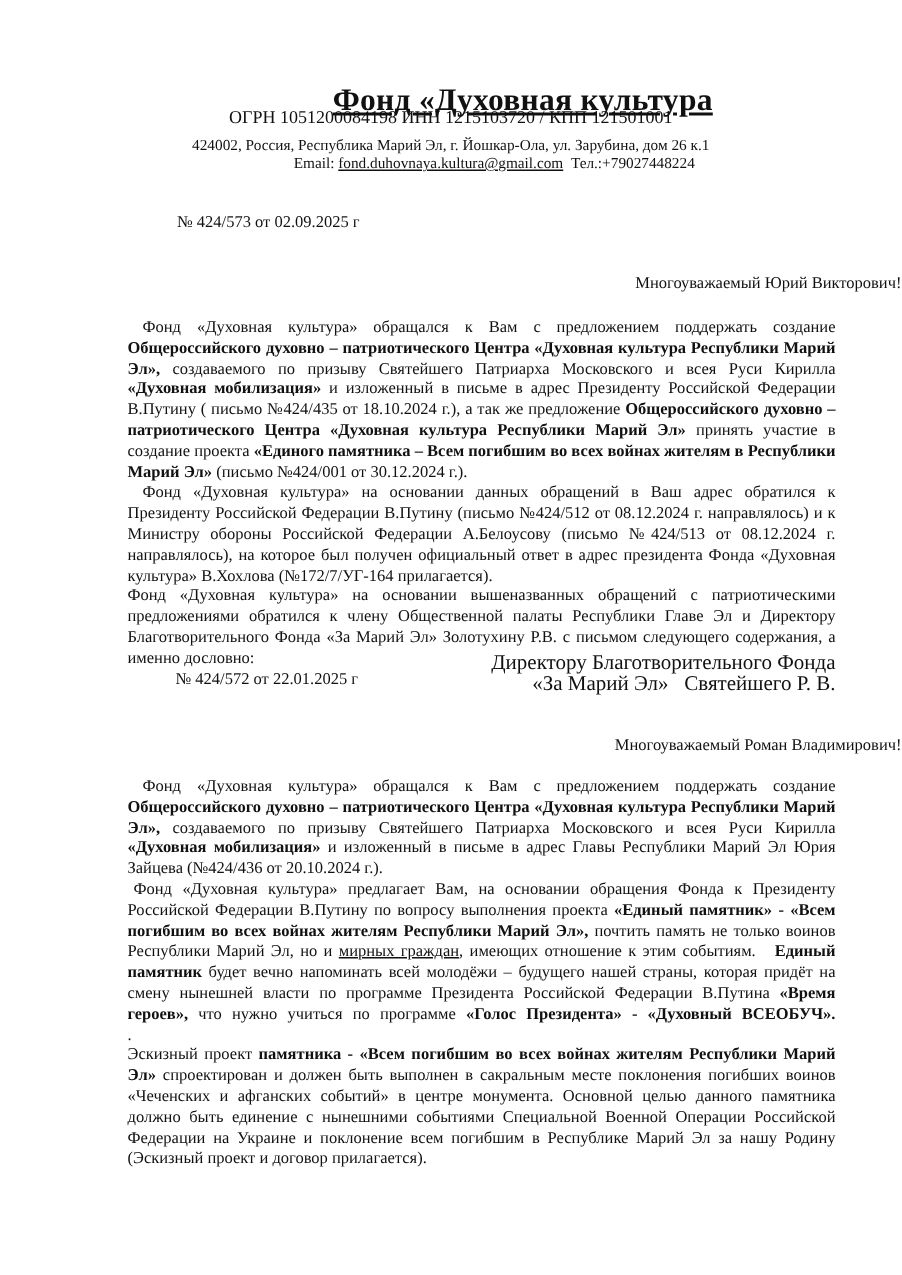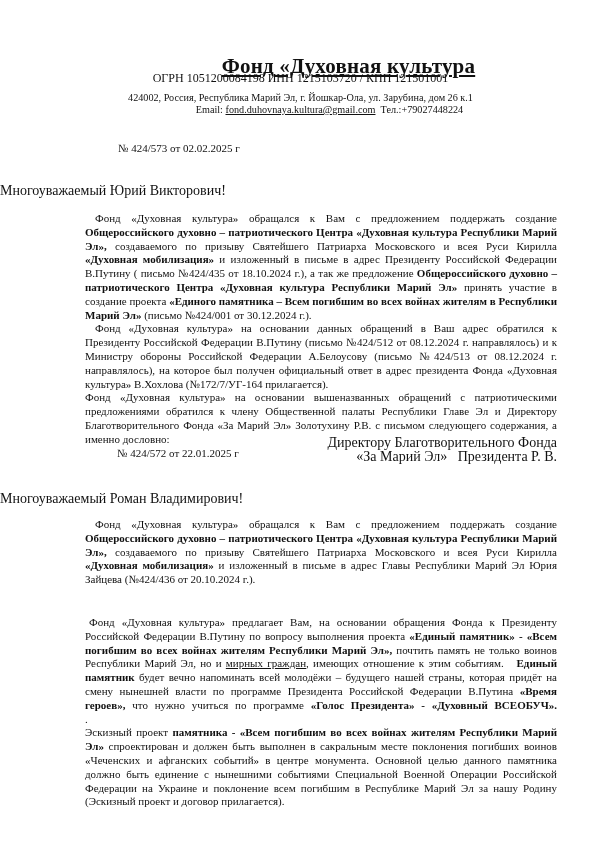--- a/index.html
+++ b/index.html
@@ -10,21 +10,21 @@
                font-weight: bold; font-size: 21px; text-decoration: underline; letter-spacing: 0.2px; margin-left: 48px; }
   .hdr-line { position: absolute; left: 0; width: 601px; text-align: center; font-size: 10.2px; line-height: 12px; }
   .hdr-line.l1 { top: 72px; font-size: 12px; }
   .hdr-line.l2 { top: 92px; }
   .hdr-line.l3 { top: 104px; margin-left: 29px; }
   .hdr-line.l4 { top: 116px; }
   .u { text-decoration: underline; }
   .link { color: #1a1aa6; text-decoration: underline; }
   .refno { position: absolute; top: 142px; left: 118px; font-size: 11px; }
   .addressee { position: absolute; top: 142px; right: 44px; text-align: right; font-size: 11px; font-weight: bold; line-height: 14px; }
-  .greeting { position: absolute; left: 0; width: 601px; text-align: left; font-size: 14px; }
+  .greeting { position: absolute; left: 0; width: 601px; text-align: right; font-size: 11px; }
   .greeting.g1 { top: 183px; }
   .greeting.g2 { top: 491px; }
   .body { position: absolute; left: 85px; width: 472px; font-size: 11px; line-height: 13.8px; text-align: justify; }
   .body p { margin: 0; }
   .ind { text-indent: 10px; }
   .b { font-weight: bold; }
   .p1 { top: 212px; }
   .p3 { top: 518px; }
   .ref2 { position: absolute; top: 447px; left: 117px; font-size: 11px; }
   .addr2 { position: absolute; top: 436px; right: 44px; text-align: right; font-size: 14px; line-height: 14px; }
@@ -36,45 +36,45 @@
 
   <div class="hdr-title">Фонд «Духовная культура</div>
   <div class="hdr-line l1">ОГРН 1051200084198 ИНН 1215103720 / КПП 121501001</div>
   <div class="hdr-line l2">424002, Россия, Республика Марий Эл, г. Йошкар-Ола, ул. Зарубина, дом 26 к.1</div>
   <div class="hdr-line l3">
     <span>Email:</span>
     <span class="u">fond.duhovnaya.kultura@gmail.com</span>&nbsp;
     <span>Тел.:+79027448224</span>
   </div>
 
-  <div class="refno">№ 424/573 от 02.02.2025 г</div>
+  <div class="refno">№ 424/573 от 02.09.2025 г</div>
 
   <div class="greeting g1">Многоуважаемый Юрий Викторович!</div>
 
   <div class="body p1">
     <p class="ind">
       <span>Фонд «Духовная культура» обращался к Вам с предложением поддержать создание </span><span class="b">Общероссийского духовно – патриотического Центра «Духовная культура Республики Марий Эл»,</span><span> создаваемого по призыву Святейшего Патриарха Московского и всея Руси Кирилла </span><span class="b">«Духовная мобилизация»</span><span> и изложенный в письме в адрес Президенту Российской Федерации В.Путину ( письмо №424/435 от 18.10.2024 г.), а так же предложение </span><span class="b">Общероссийского духовно – патриотического Центра «Духовная культура Республики Марий Эл»</span><span> принять участие в создание проекта </span><span class="b">«Единого памятника – Всем погибшим во всех войнах жителям в Республики Марий Эл»</span><span> (письмо №424/001 от 30.12.2024 г.).</span>
     </p>
     <p class="ind">Фонд «Духовная культура» на основании данных обращений в Ваш адрес обратился к Президенту Российской Федерации В.Путину (письмо №424/512 от 08.12.2024 г. направлялось) и к Министру обороны Российской Федерации А.Белоусову (письмо №424/513 от 08.12.2024 г. направлялось), на которое был получен официальный ответ в адрес президента Фонда «Духовная культура» В.Хохлова (№172/7/УГ-164 прилагается).</p>
     <p>Фонд «Духовная культура» на основании вышеназванных обращений с патриотическими предложениями обратился к члену Общественной палаты Республики Главе Эл и Директору Благотворительного Фонда «За Марий Эл» Золотухину Р.В. с письмом следующего содержания, а именно дословно:</p>
   </div>
 
   <div class="ref2">№ 424/572 от 22.01.2025 г</div>
   <div class="addr2">
     <div>Директору Благотворительного Фонда</div>
-    <div style="white-space:pre;">«За Марий Эл»   Президента Р. В.</div>
+    <div style="white-space:pre;">«За Марий Эл»   Святейшего Р. В.</div>
   </div>
 
   <div class="greeting g2">Многоуважаемый Роман Владимирович!</div>
 
   <div class="body p3">
     <p class="ind">
       <span>Фонд «Духовная культура» обращался к Вам с предложением поддержать создание </span><span class="b">Общероссийского духовно – патриотического Центра «Духовная культура Республики Марий Эл»,</span><span> создаваемого по призыву Святейшего Патриарха Московского и всея Руси Кирилла </span><span class="b">«Духовная мобилизация»</span><span> и изложенный в письме в адрес Главы Республики Марий Эл Юрия Зайцева (№424/436 от 20.10.2024 г.).</span>
     </p>
-    <p style="text-indent:4px;margin-top:29px;">
+    <p style="text-indent:4px;">
       <span>Фонд «Духовная культура» предлагает Вам, на основании обращения Фонда к Президенту Российской Федерации В.Путину по вопросу выполнения проекта </span><span class="b">«Единый памятник» - «Всем погибшим во всех войнах жителям Республики Марий Эл»,</span><span> почтить память не только воинов Республики Марий Эл, но и </span><span class="u">мирных граждан</span><span style="white-space:pre-wrap;">, имеющих отношение к этим событиям.   </span><span class="b">Единый памятник</span><span> будет вечно напоминать всей молодёжи – будущего нашей страны, которая придёт на смену нынешней власти по программе Президента Российской Федерации В.Путина </span><span class="b">«Время героев»,</span><span> что нужно учиться по программе </span><span class="b">«Голос Президента» - «Духовный ВСЕОБУЧ».</span><span style="white-space:pre-wrap;">                 .</span>
     </p>
     <p>
       <span>Эскизный проект </span><span class="b">памятника - «Всем погибшим во всех войнах жителям Республики Марий Эл»</span><span> спроектирован и должен быть выполнен в сакральным месте поклонения погибших воинов «Чеченских и афганских событий» в центре монумента.   Основной целью данного памятника должно быть единение с нынешними событиями Специальной Военной Операции Российской Федерации на Украине и поклонение всем погибшим в Республике Марий Эл за нашу Родину (Эскизный проект и договор  прилагается).</span>
     </p>
   </div>
 
 </div>
 
 </body></html>

